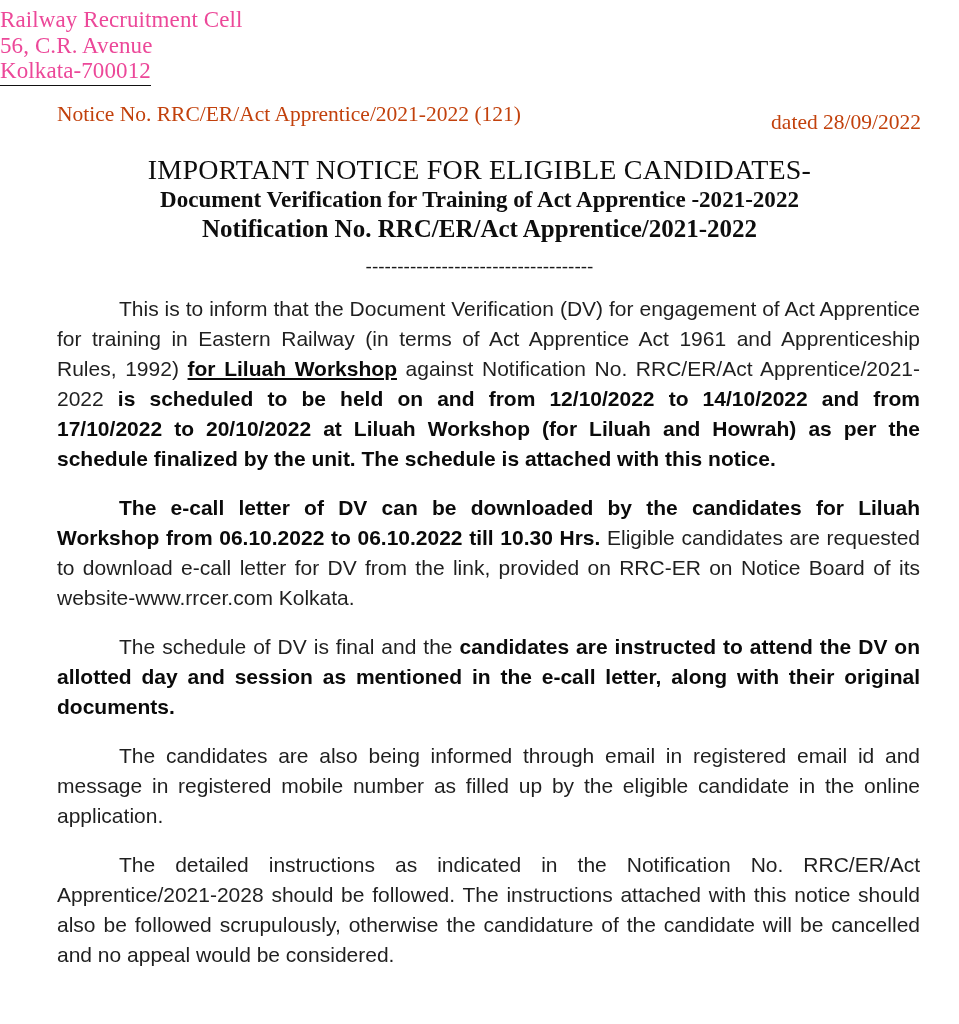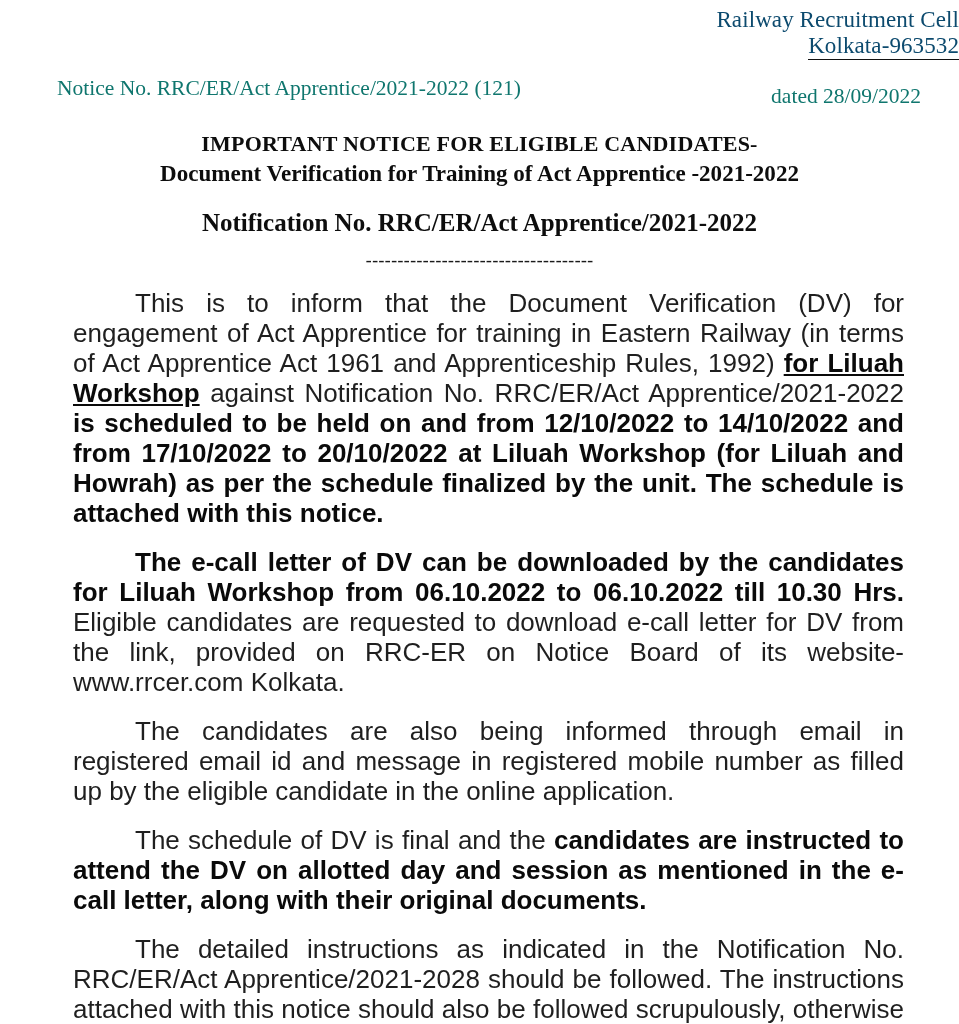--- a/index.html
+++ b/index.html
@@ -20,41 +20,41 @@
     position: relative;
     width: 959px;
     height: 1024px;
     background: #ffffff;
     box-sizing: border-box;
     padding: 0;
   }
 
   
   .letterhead {
-    text-align: right;
+    text-align: left;
     font-family: "Liberation Serif", "DejaVu Serif", serif;
     font-size: 23px;
     line-height: 25.5px;
-    color: #0c4a6e;
+    color: #ec4899;
     padding-top: 7px;
     letter-spacing: .1px;
   }
   .letterhead .ln { display: block; white-space: nowrap; }
   .letterhead .ln-city {
     display: inline-block;
     border-bottom: 1.6px solid #111111;
     padding-bottom: 1px;
   }
 
   
   .notice-row {
     position: relative;
     font-family: "Liberation Serif", "DejaVu Serif", serif;
     font-size: 21.5px;
-    color: #0f766e;
+    color: #c2410c;
     margin-top: 16px;
     height: 28px;
     padding: 0 38px 0 57px;
   }
   .notice-row .notice-no {
     position: absolute;
     left: 57px;
     top: 0;
     white-space: nowrap;
   }
@@ -66,40 +66,39 @@
   }
 
   
   .title-block {
     text-align: center;
     margin-top: 25px;
     color: #0d0d0d;
   }
   .title-line-1 {
     font-family: "Liberation Serif", "DejaVu Serif", serif;
-    font-weight: bold;
-    font-size: 22px;
+    font-weight: normal;
+    font-size: 28px;
     line-height: 30px;
     letter-spacing: .2px;
     white-space: nowrap;
   }
   .title-line-2 {
     font-family: "Liberation Serif", "DejaVu Serif", serif;
     font-weight: bold;
     font-size: 24px;
     line-height: 29px;
     transform: scaleX(0.96);
     white-space: nowrap;
   }
   .title-line-3 {
     font-family: "Liberation Serif", "DejaVu Serif", serif;
     font-weight: bold;
     font-size: 25px;
     line-height: 30px;
-    margin-top: 20px;
     white-space: nowrap;
   }
   .separator {
     text-align: center;
     font-family: "Liberation Sans", sans-serif;
     font-size: 19px;
     line-height: 22px;
     margin-top: 12px;
     color: #1a1a1a;
     letter-spacing: 0px;
@@ -107,64 +106,65 @@
 
   
   .body-block {
     margin: 0;
     padding: 0 39px 0 57px;
   }
   .para {
     text-align: justify;
     text-justify: inter-word;
     font-family: "Liberation Sans", sans-serif;
-    font-size: 26px;
+    font-size: 21px;
     line-height: 30px;
     color: #1f1f1f;
     text-indent: 62px;
-    margin: 16px;
+    margin: 0;
   }
   .para + .para { margin-top: 19px; }
   .para-1 { margin-top: 16px; }
   .para b, .para strong { font-weight: bold; color: #0a0a0a; }
   .u-bold {
     font-weight: bold;
     text-decoration: underline;
     text-underline-offset: 2px;
     color: #0a0a0a;
   }
 </style>
 </head>
 <body>
 
 <div class="page">
 
   <div class="letterhead">
     <span class="ln">Railway Recruitment Cell</span>
-    <span class="ln"><span class="ln-city">Kolkata-963532</span></span>
+    <span class="ln">56, C.R. Avenue</span>
+    <span class="ln"><span class="ln-city">Kolkata-700012</span></span>
   </div>
 
   <div class="notice-row">
     <span class="notice-no">Notice No. RRC/ER/Act Apprentice/2021-2022 (121)</span>
     <span class="notice-date">dated 28/09/2022</span>
   </div>
 
   <div class="title-block">
     <div class="title-line-1">IMPORTANT NOTICE FOR ELIGIBLE CANDIDATES-</div>
     <div class="title-line-2">Document Verification for Training of Act Apprentice -2021-2022</div>
     <div class="title-line-3">Notification No. RRC/ER/Act Apprentice/2021-2022</div>
     <div class="separator">------------------------------------</div>
   </div>
 
   <div class="body-block">
 
     <p class="para para-1"><span>This is to inform that the Document Verification (DV) for engagement of Act Apprentice for training in Eastern Railway (in terms of Act Apprentice Act 1961 and Apprenticeship Rules, 1992) </span><span class="u-bold">for Liluah Workshop</span><span> against Notification No. RRC/ER/Act Apprentice/2021-2022 </span><b>is scheduled to be held on and from 12/10/2022 to 14/10/2022 and from 17/10/2022 to 20/10/2022 at Liluah Workshop (for Liluah and Howrah) as per the schedule finalized by the unit. The schedule is attached with this notice.</b></p>
 
     <p class="para"><b>The e-call letter of DV can be downloaded by the candidates for Liluah Workshop from 06.10.2022 to 06.10.2022 till 10.30 Hrs.</b><span> Eligible candidates are requested to download e-call letter for DV from the link, provided on RRC-ER on Notice Board of its website-www.rrcer.com Kolkata.</span></p>
 
+    <p class="para"><span>The schedule of DV is final and the </span><b>candidates are instructed to attend the DV on allotted day and session as mentioned in the e-call letter, along with their original documents.</b></p>
+
     <p class="para"><span>The candidates are also being informed through email in registered email id and message in registered mobile number as filled up by the eligible candidate in the online application.</span></p>
-
-    <p class="para"><span>The schedule of DV is final and the </span><b>candidates are instructed to attend the DV on allotted day and session as mentioned in the e-call letter, along with their original documents.</b></p>
 
     <p class="para"><span>The detailed instructions as indicated in the Notification No. RRC/ER/Act Apprentice/2021-2028 should be followed. The instructions attached with this notice should also be followed scrupulously, otherwise the candidature of the candidate will be cancelled and no appeal would be considered.</span></p>
 
   </div>
 </div>
 
 </body></html>

